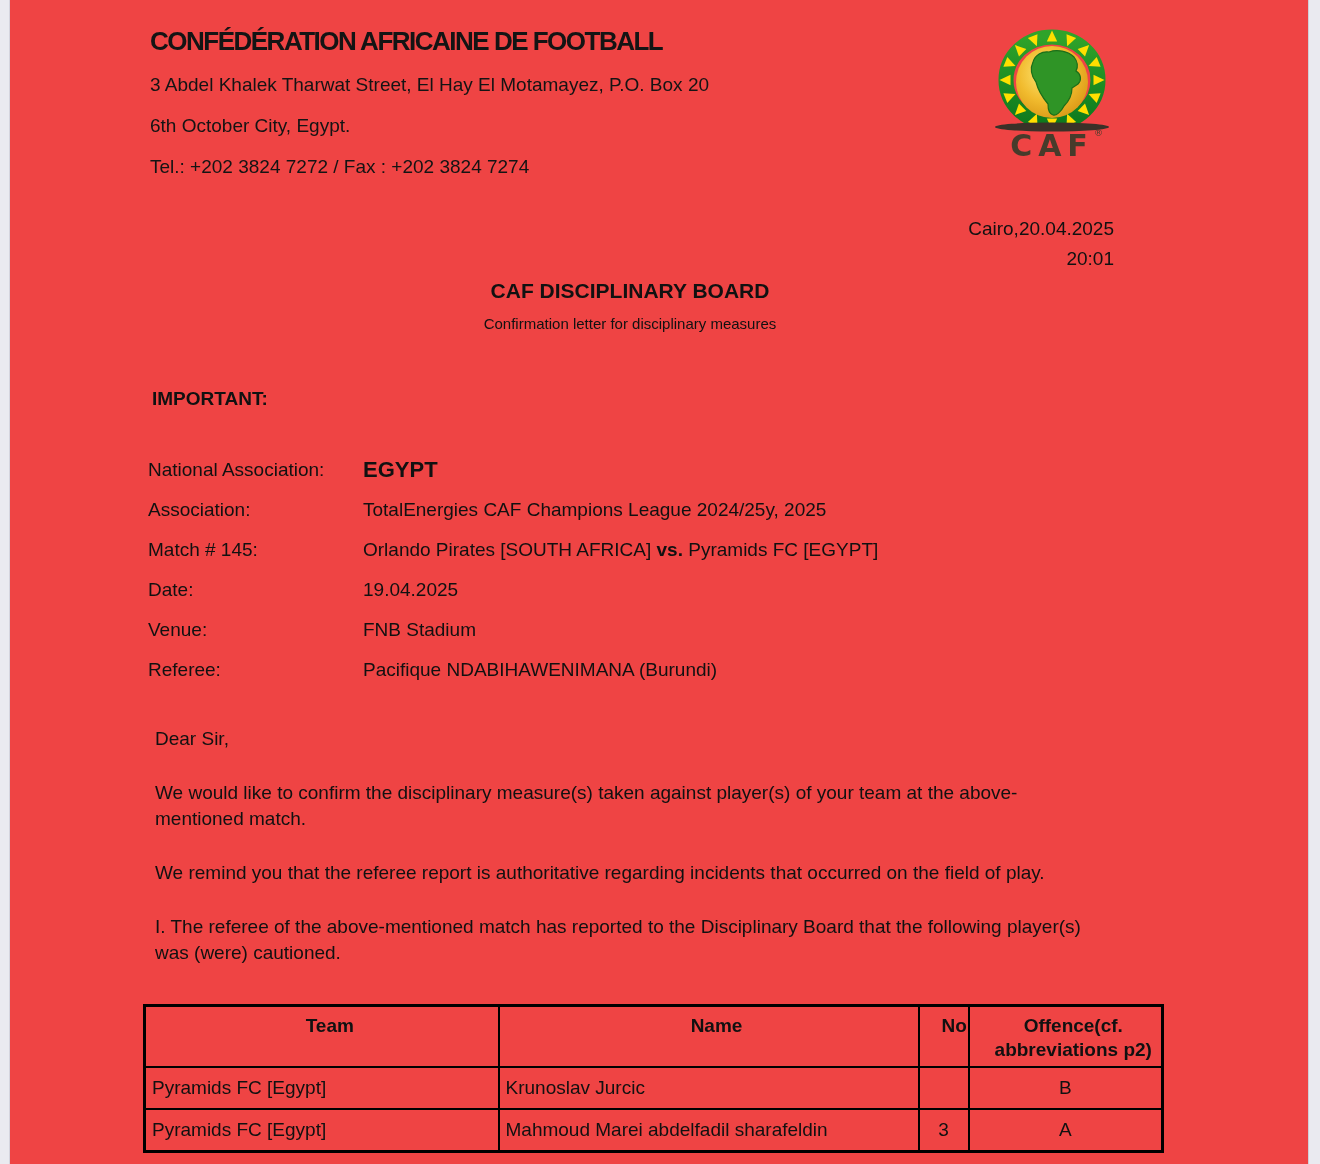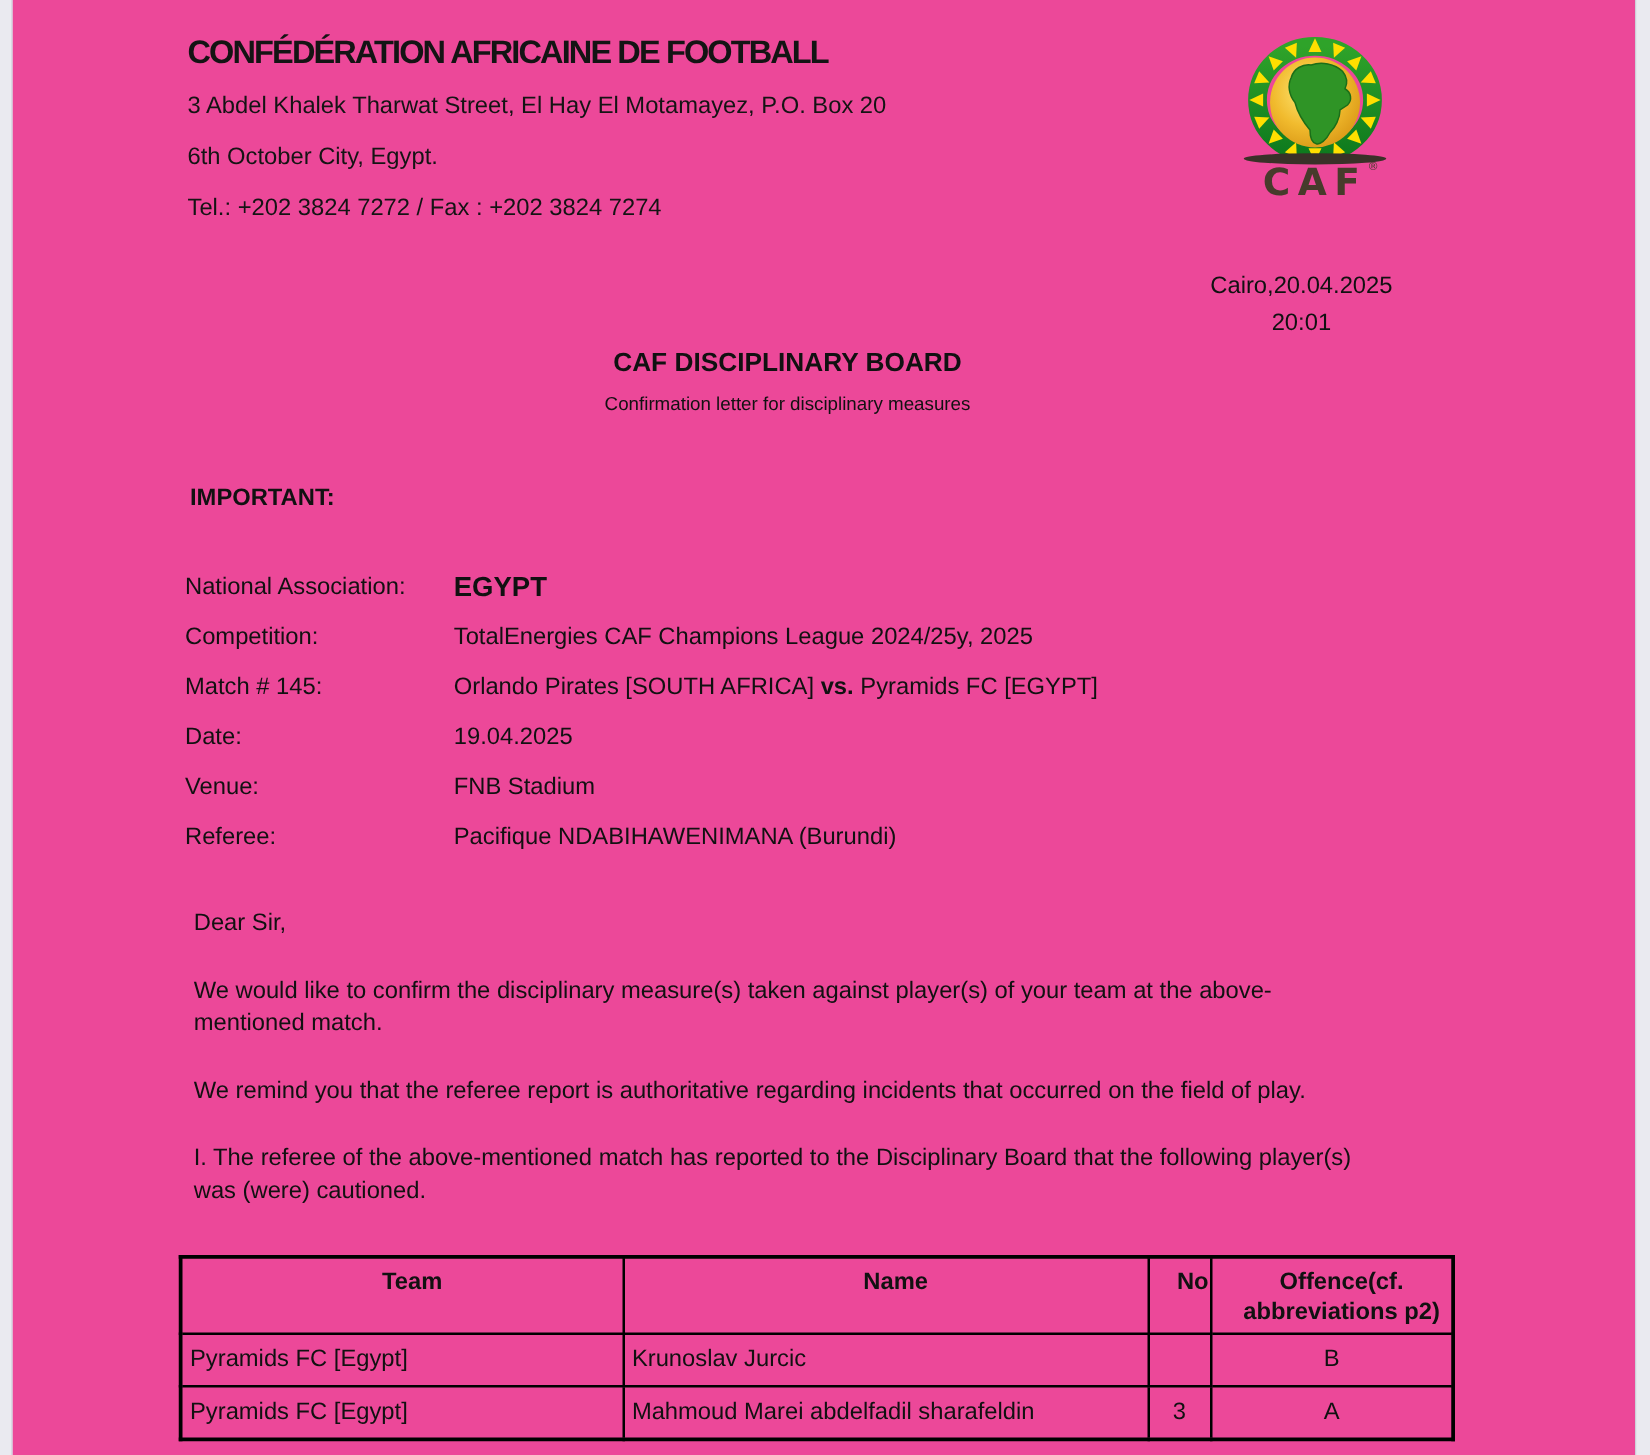--- a/index.html
+++ b/index.html
@@ -4,40 +4,40 @@
 <style>
   * { margin: 0; padding: 0; box-sizing: border-box; }
   html, body { background: #ffffff; }
   body {
     width: 1320px; height: 1164px;
     position: relative;
     font-family: "Liberation Sans", sans-serif;
     color: #111111;
     overflow: hidden;
   }
-  .page { position: absolute; inset: 0; background: #ec4899; }
+  .page { position: absolute; inset: 0; background: #ef4444; }
 
   
   .edge-strip { position: absolute; top: 0; height: 1164px; background: #eaeaf0; }
   .edge-left  { left: 0; width: 10px; border-right: 1px solid #d4d4de; }
   .edge-right { right: 0; width: 12px; border-left: 1px solid #cfcfd8; }
 
   
   .letterhead { position: absolute; left: 150px; top: 26px; width: 800px; }
   .org-name {
     font-size: 26px; font-weight: bold; letter-spacing: -1.5px;
     line-height: 30px; margin-bottom: 17px; color: #141414;
   }
   .address { font-size: 19px; line-height: 24px; margin-bottom: 17px; color: #141414; }
 
   
   .logo { position: absolute; left: 988px; top: 24px; width: 128px; height: 140px; }
 
   
-  .dateline { position: absolute; right: 206px; top: 214px; text-align: center; font-size: 19px; line-height: 30px; }
+  .dateline { position: absolute; right: 206px; top: 214px; text-align: right; font-size: 19px; line-height: 30px; }
 
   
   .doc-heading { position: absolute; left: 150px; top: 280px; width: 960px; text-align: center; }
   .doc-heading .title { font-size: 21px; font-weight: bold; line-height: 22px; }
   .doc-heading .subtitle { font-size: 15px; font-weight: normal; margin-top: 13px; }
 
   
   .important { position: absolute; left: 152px; top: 386px; display: flex; align-items: flex-end; }
   .imp-label { font-weight: bold; font-size: 19px; width: 156px; flex: 0 0 156px; line-height: 26px; }
   .imp-text { width: 800px; font-size: 19px; line-height: 26px; }
@@ -146,21 +146,21 @@
   <div class="important">
     <span class="imp-label">IMPORTANT:</span>
   </div>
 
   <div class="fields">
     <div class="field-row">
       <span class="field-label">National Association:</span>
       <span class="field-value value-strong">EGYPT</span>
     </div>
     <div class="field-row">
-      <span class="field-label">Competition:</span>
+      <span class="field-label">Association:</span>
       <span class="field-value">TotalEnergies CAF Champions League 2024/25y, 2025</span>
     </div>
     <div class="field-row">
       <span class="field-label">Match # 145:</span>
       <span class="field-value">
         <span>Orlando Pirates [SOUTH AFRICA]</span>
         <span class="strong">vs.</span>
         <span>Pyramids FC [EGYPT]</span>
       </span>
     </div>

